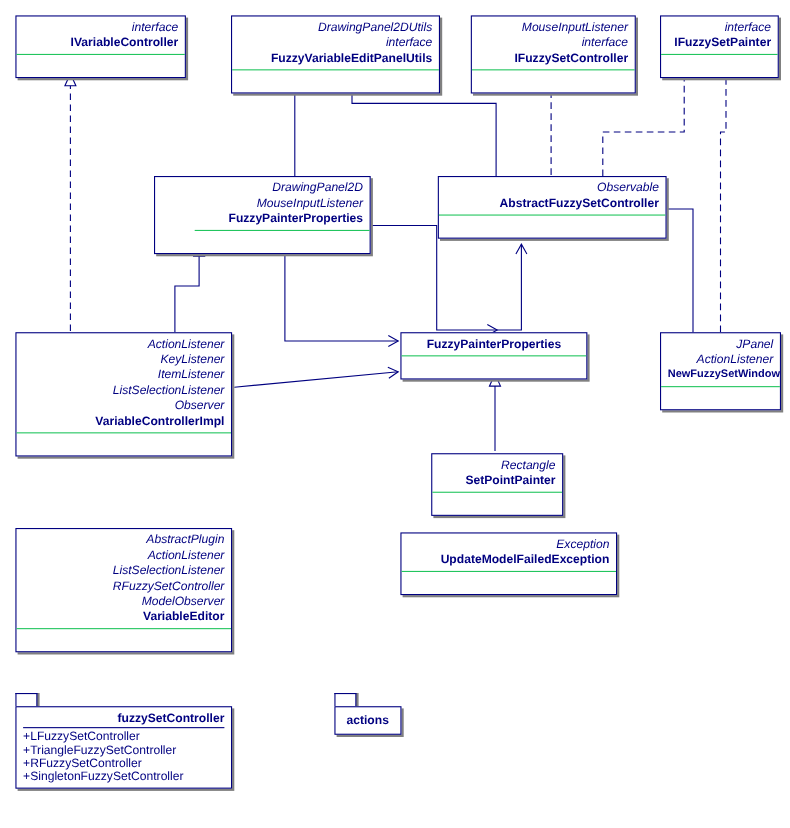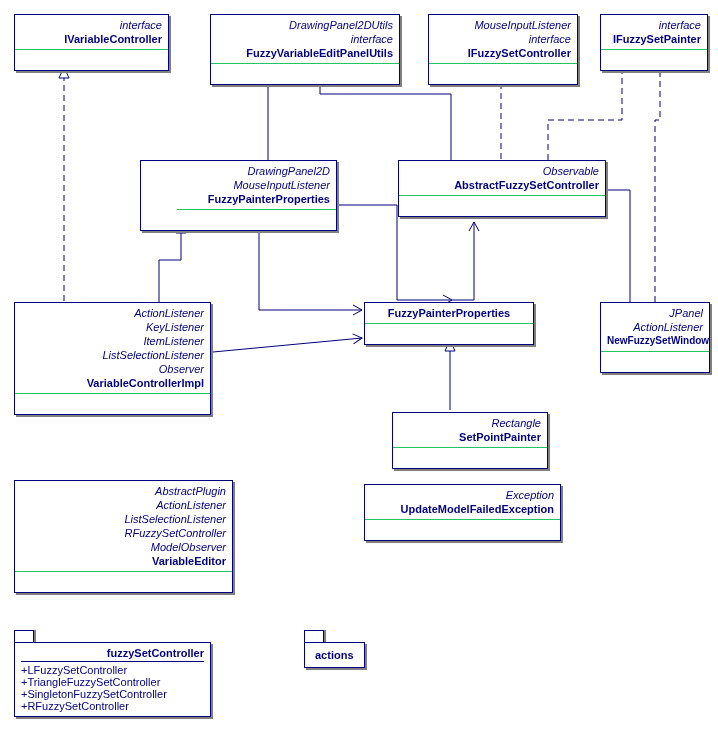--- a/index.html
+++ b/index.html
@@ -170,29 +170,29 @@
 
 <div class="uml-box" style="left:600px; top:302px; width:110px;">
   <div class="uml-section">
     <span class="stereo">JPanel</span>
     <span class="stereo">ActionListener</span>
     <span class="cls-name" style="font-size:10px;">NewFuzzySetWindow</span>
   </div>
   <div class="uml-section body-empty"></div>
 </div>
 
-<div class="uml-box" style="left:392px; top:412px; width:156px;">
+<div class="uml-box" style="left:392px; top:412px; width:120px;">
   <div class="uml-section">
     <span class="stereo">Rectangle</span>
     <span class="cls-name">SetPointPainter</span>
   </div>
   <div class="uml-section body-empty"></div>
 </div>
 
-<div class="uml-box" style="left:14px; top:480px; width:219px;">
+<div class="uml-box" style="left:14px; top:480px; width:197px;">
   <div class="uml-section">
     <span class="stereo">AbstractPlugin</span>
     <span class="stereo">ActionListener</span>
     <span class="stereo">ListSelectionListener</span>
     <span class="stereo">RFuzzySetController</span>
     <span class="stereo">ModelObserver</span>
     <span class="cls-name">VariableEditor</span>
   </div>
   <div class="uml-section body-empty"></div>
 </div>
@@ -204,22 +204,22 @@
   </div>
   <div class="uml-section body-empty"></div>
 </div>
 
 <div class="pkg" style="left:14px; top:630px; width:197px;">
   <div class="pkg-tab"></div>
   <div class="pkg-body">
     <div class="name-row">fuzzySetController</div>
     <span class="member">+LFuzzySetController</span>
     <span class="member">+TriangleFuzzySetController</span>
+    <span class="member">+RFuzzySetController</span>
     <span class="member">+SingletonFuzzySetController</span>
-    <span class="member">+RFuzzySetController</span>
   </div>
 </div>
 
 <div class="pkg pkg-simple" style="left:304px; top:630px;">
   <div class="pkg-tab"></div>
   <div class="pkg-body">
     <div class="name-row">actions</div>
   </div>
 </div>
 

